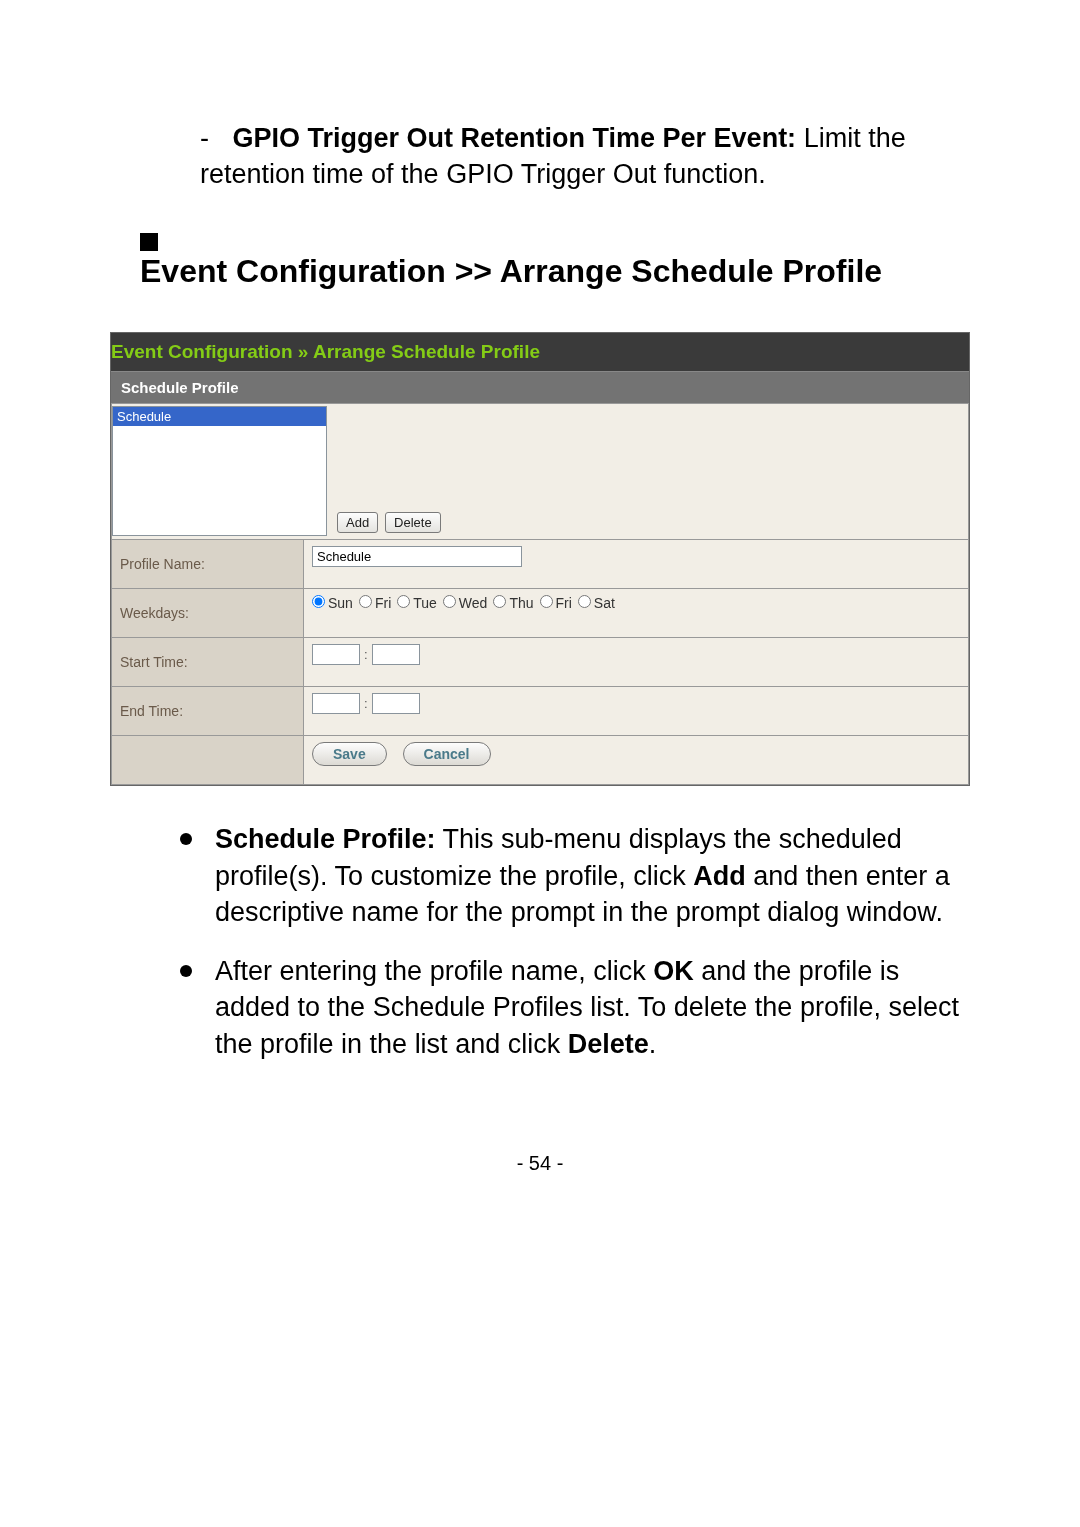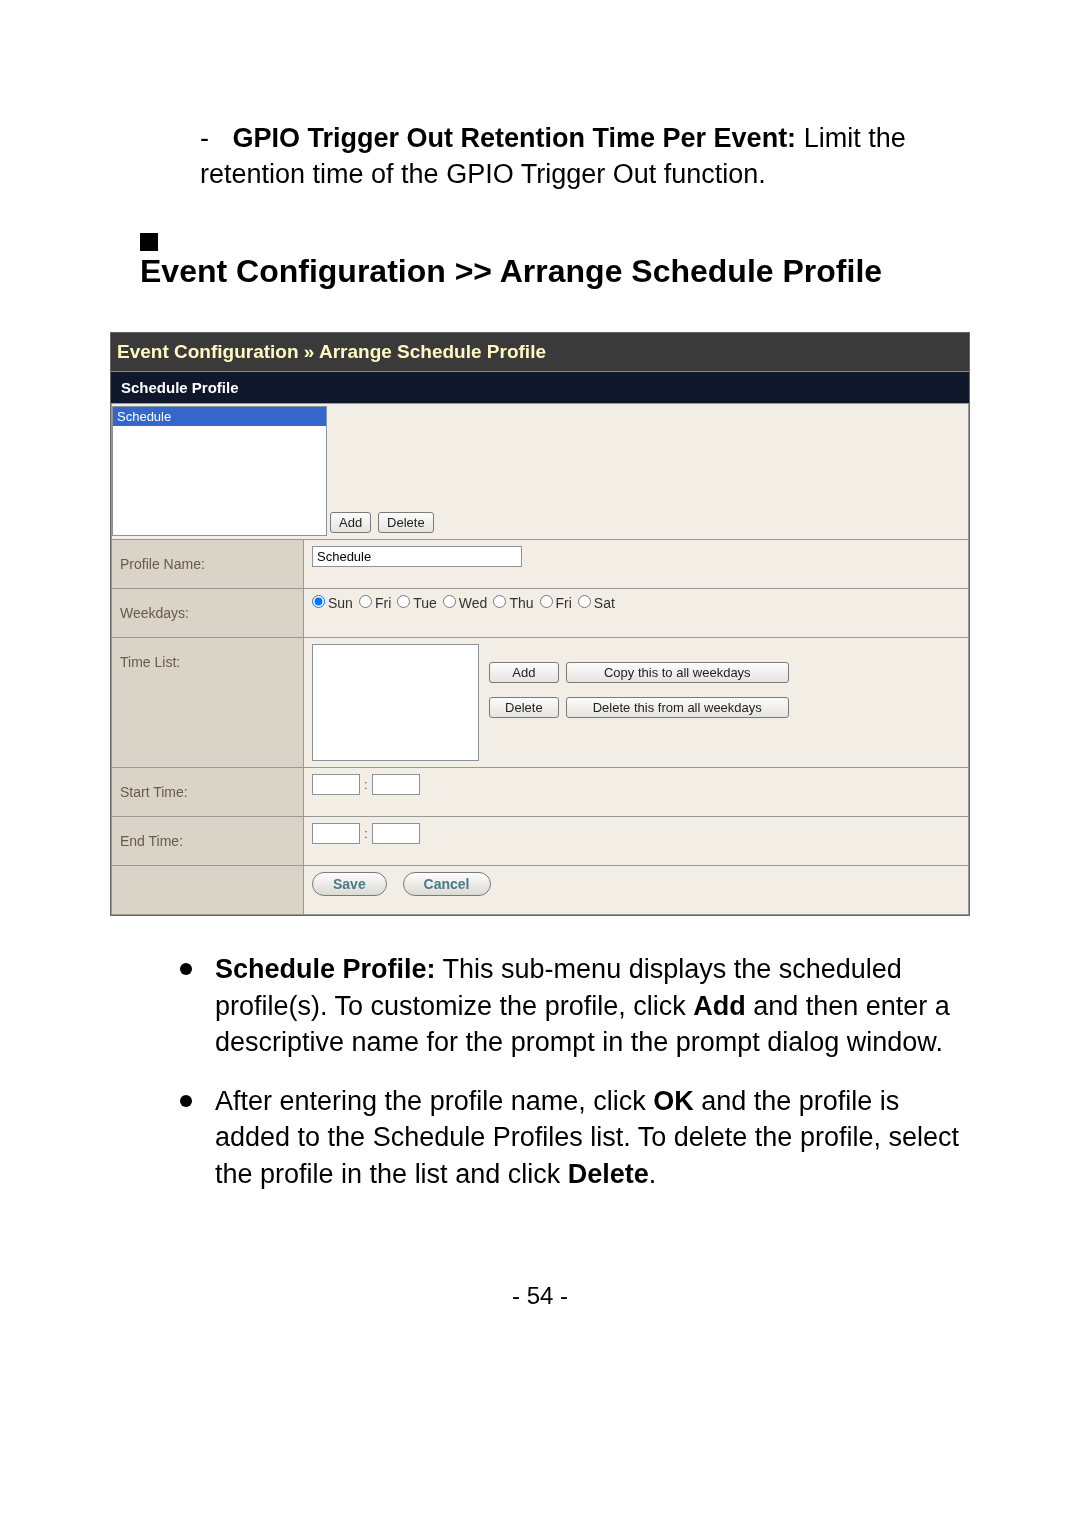--- a/index.html
+++ b/index.html
@@ -48,27 +48,27 @@
     line-height: 1.3;
   }
 
   
   .panel {
     border: 1px solid #666;
     margin: 0 0 35px 0;
   }
   .panel-title {
     background: #3a3a3a;
-    color: #fef9c3;
+    color: #84cc16;
     font-weight: bold;
     font-size: 19px;
-    padding: 8px 6px;
+    padding: 8px 0;
   }
   .section-header {
-    background: #0f172a;
+    background: #737373;
     color: #fff;
     font-weight: bold;
     font-size: 15px;
     padding: 7px 10px;
     border-top: 1px solid #888;
   }
   table.form {
     width: 100%;
     border-collapse: collapse;
     font-size: 14px;
@@ -104,21 +104,21 @@
     font-size: 13px;
     box-sizing: border-box;
   }
   .listbox .option {
     background: #3566c9;
     color: #fff;
     padding: 2px 4px;
   }
   .list-buttons {
     position: absolute;
-    left: 218px;
+    left: 225px;
     bottom: 6px;
   }
   .btn {
     display: inline-block;
     font-size: 13px;
     font-family: Arial, sans-serif;
     padding: 2px 8px;
     border: 1px solid #7a7a7a;
     background: linear-gradient(#fdfdfd, #e4e3df);
     color: #222;
@@ -221,21 +221,21 @@
     top: 12px;
     width: 12px;
     height: 12px;
     background: #000;
     border-radius: 50%;
   }
   .disc-list b { font-weight: bold; }
 
   .page-number {
     text-align: center;
-    font-size: 24px;
+    font-size: 20px;
     margin-top: 90px;
   }
 </style>
 </head>
 <body>
 
 <div class="page">
 
   <div class="dash-item">
     <span class="dash">-</span>
@@ -281,36 +281,20 @@
             <label><input type="radio" name="wd" style=""><span>Fri</span></label>
             <label><input type="radio" name="wd" style=""><span>Tue</span></label>
             <label><input type="radio" name="wd" style=""><span>Wed</span></label>
             <label><input type="radio" name="wd" style=""><span>Thu</span></label>
             <label><input type="radio" name="wd" style=""><span>Fri</span></label>
             <label><input type="radio" name="wd" style=""><span>Sat</span></label>
           </div>
         </td>
       </tr>
 
-      <tr>
-        <td class="label-cell">Time List:</td>
-        <td class="value-cell">
-          <div class="timelist-box"></div>
-          <div class="timelist-btns">
-            <div class="row">
-              <span class="btn narrow">Add</span>
-              <span class="btn wide">Copy this to all weekdays</span>
-            </div>
-            <div class="row">
-              <span class="btn narrow">Delete</span>
-              <span class="btn wide">Delete this from all weekdays</span>
-            </div>
-          </div>
-        </td>
-      </tr>
 
       <tr>
         <td class="label-cell">Start Time:</td>
         <td class="value-cell">
           <span class="time-pair">
             <input class="small-input" type="text" style="">
             <span class="colon">:</span>
             <input class="small-input" type="text" style="">
           </span>
         </td>

